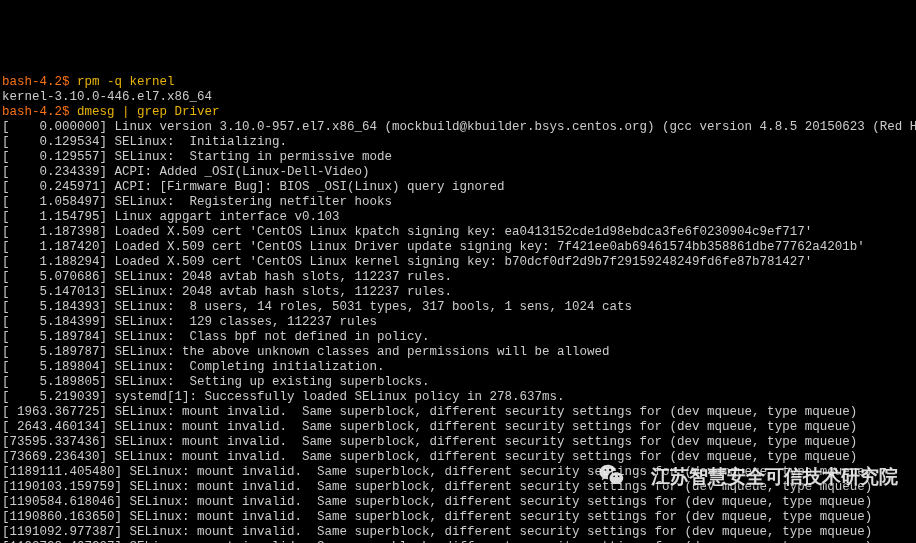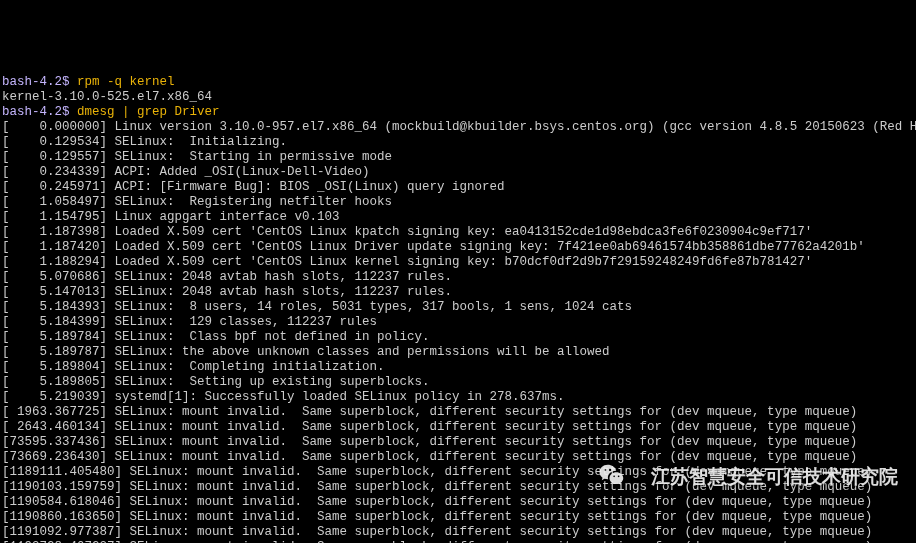--- a/index.html
+++ b/index.html
@@ -9,21 +9,21 @@
     font-family: "Consolas", "Courier New", monospace;
     font-size: 12.5px;
     line-height: 15px;
     width: 916px;
     height: 543px;
     overflow: hidden;
     white-space: pre;
     position: relative;
   }
   .term { padding: 0 2px; }
-  .prompt { color: #c4b5fd; }
+  .prompt { color: #f97316; }
   .cmd { color: #eab308; }
   .watermark {
     position: absolute;
     right: 18px;
     bottom: 36px;
     display: flex;
     align-items: center;
     gap: 24px;
     color: #eee;
     font-family: "Microsoft YaHei", sans-serif;
@@ -35,21 +35,21 @@
   }
   .watermark svg { width: 30px; height: 30px; }
 </style>
 </head>
 <body>
 
 
 
 <div class="term">
 <span class="prompt">bash-4.2$</span> <span class="cmd">rpm -q kernel</span>
-<span>kernel-3.10.0-525.el7.x86_64</span>
+<span>kernel-3.10.0-446.el7.x86_64</span>
 <span class="prompt">bash-4.2$</span> <span class="cmd">dmesg | grep Driver</span>
 <div id="dmesg-out">[    0.000000] Linux version 3.10.0-957.el7.x86_64 (mockbuild@kbuilder.bsys.centos.org) (gcc version 4.8.5 20150623 (Red Hat 4.8.5-36) (GCC) ) #1 SMP Thu Nov 8 23:39:32 UTC 2018
 [    0.129534] SELinux:  Initializing.
 [    0.129557] SELinux:  Starting in permissive mode
 [    0.234339] ACPI: Added _OSI(Linux-Dell-Video)
 [    0.245971] ACPI: [Firmware Bug]: BIOS _OSI(Linux) query ignored
 [    1.058497] SELinux:  Registering netfilter hooks
 [    1.154795] Linux agpgart interface v0.103
 [    1.187398] Loaded X.509 cert 'CentOS Linux kpatch signing key: ea0413152cde1d98ebdca3fe6f0230904c9ef717'
 [    1.187420] Loaded X.509 cert 'CentOS Linux Driver update signing key: 7f421ee0ab69461574bb358861dbe77762a4201b'

